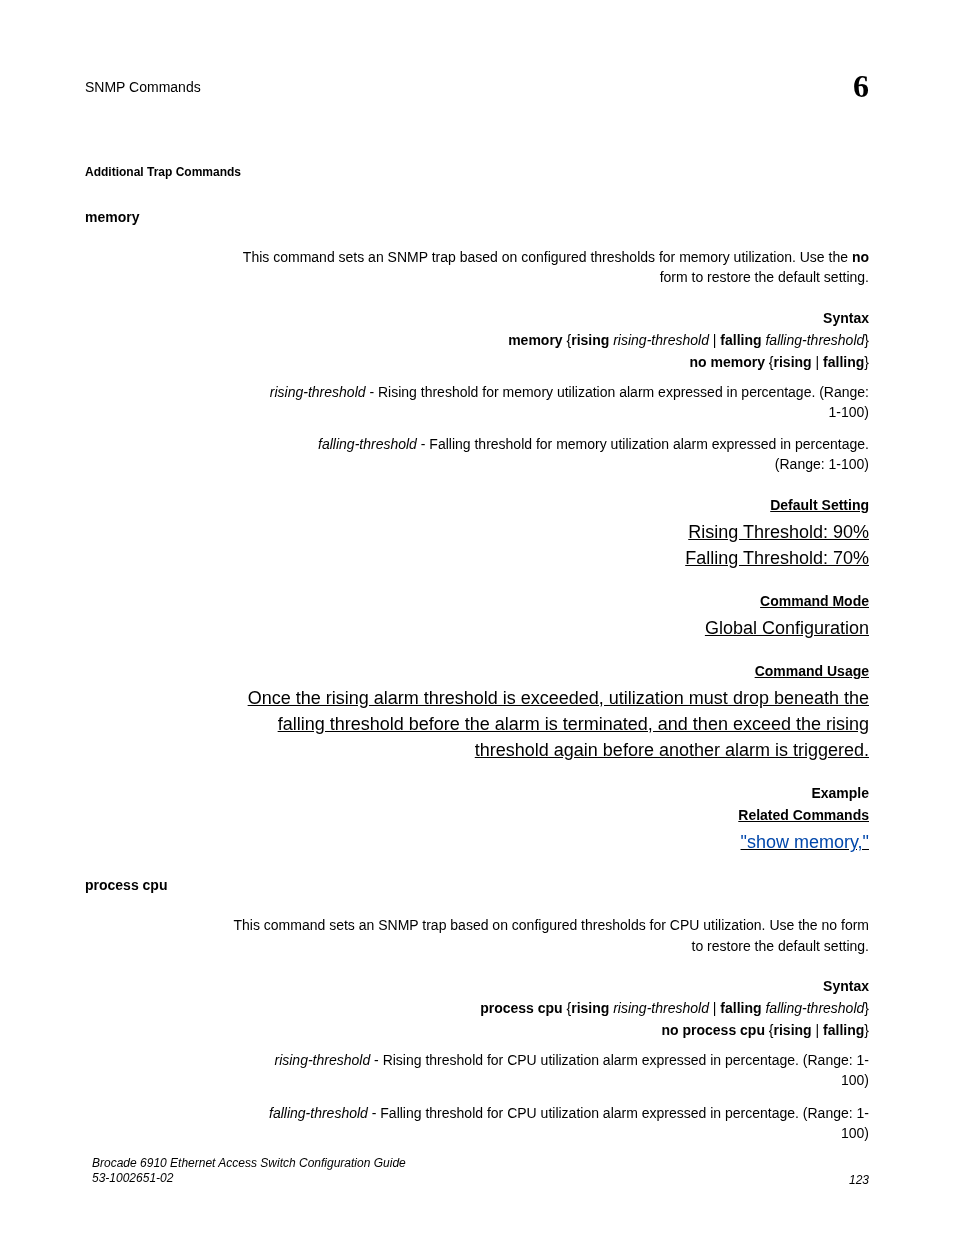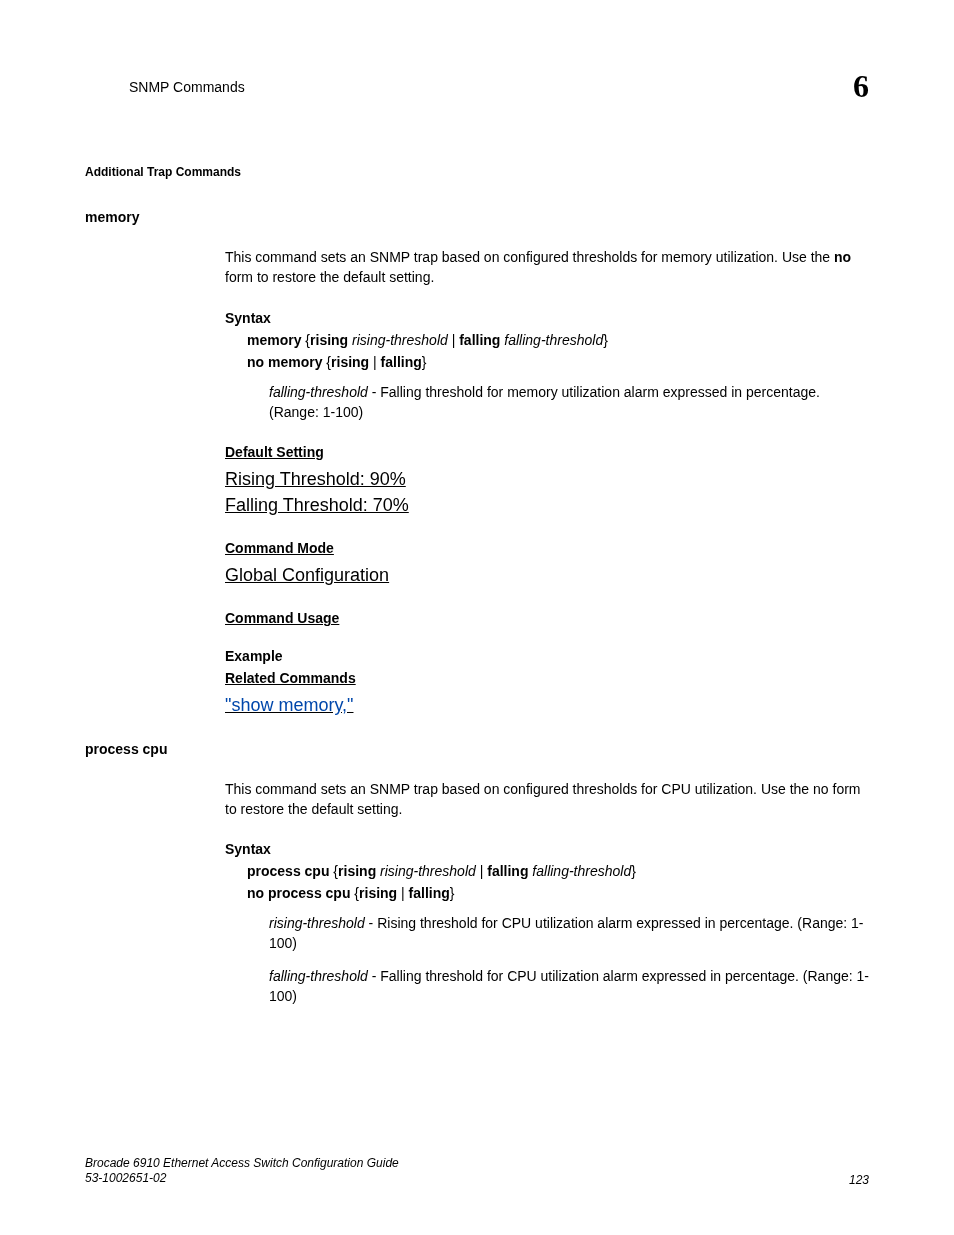--- a/index.html
+++ b/index.html
@@ -18,39 +18,39 @@
       padding: 68px 85px 0 85px;
     }
     .header-row {
       display: flex;
       justify-content: space-between;
       align-items: center;
       margin-bottom: 60px;
     }
     .header-title {
       font-size: 14px;
-      margin-left: 44px;
     }
     .chapter-num {
       font-family: Georgia, 'Times New Roman', serif;
       font-size: 32px;
       font-weight: bold;
     }
     .section-subtitle {
       font-size: 12px;
       font-weight: bold;
       margin-bottom: 30px;
     }
     .command-name {
       font-size: 14px;
       font-weight: bold;
       margin-bottom: 22px;
     }
     .content-block {
       margin-left: 140px;
+      text-align: right;
     }
     .para {
       font-size: 14px;
       line-height: 1.45;
       margin-bottom: 22px;
     }
     .bold {
       font-weight: bold;
     }
     .italic {
@@ -84,21 +84,21 @@
       line-height: 1.4;
       margin-bottom: 22px;
       white-space: pre;
     }
     .link {
       color: #0047ab;
     }
     .footer {
       position: absolute;
       bottom: 48px;
-      left: 85px;
+      left: 92px;
       right: 85px;
       display: flex;
       justify-content: space-between;
       align-items: flex-end;
       font-style: italic;
       font-size: 12px;
     }
     .footer-left {
       line-height: 1.3;
     }
@@ -120,37 +120,41 @@
     <span>This command sets an SNMP trap based on configured thresholds for memory utilization. Use the </span><span class="bold">no</span><span> form to restore the default setting.</span>
   </div>
 
   <div class="sub-heading">Syntax</div>
   <div class="indent1">
     <span class="bold">memory</span><span> {</span><span class="bold">rising</span><span class="italic"> rising-threshold</span><span> | </span><span class="bold">falling</span><span class="italic"> falling-threshold</span><span>}</span>
   </div>
   <div class="indent1" style="margin-bottom:12px;">
     <span class="bold">no memory</span><span> {</span><span class="bold">rising</span><span> | </span><span class="bold">falling</span><span>}</span>
   </div>
+  <div class="indent2">
+    <span class="italic">rising-threshold</span><span> - Rising threshold for memory utilization alarm expressed in percentage. (Range: 1-100)</span>
+  </div>
   <div class="indent2" style="margin-bottom:22px;">
     <span class="italic">falling-threshold</span><span> - Falling threshold for memory utilization alarm expressed in percentage. (Range: 1-100)</span>
   </div>
 
   <div class="block">
     <div class="sub-heading">Default Setting</div>
     <div class="body-text">Rising Threshold: 90%</div>
     <div class="body-text">Falling Threshold: 70%</div>
   </div>
 
   <div class="block">
     <div class="sub-heading">Command Mode</div>
     <div class="body-text">Global Configuration</div>
   </div>
 
   <div class="block">
     <div class="sub-heading">Command Usage</div>
+    <div class="body-text">Once the rising alarm threshold is exceeded, utilization must drop beneath the falling threshold before the alarm is terminated, and then exceed the rising threshold again before another alarm is triggered.</div>
   </div>
 
   <div class="sub-heading">Example</div>
 
   <div class="block">
     <div class="sub-heading">Related Commands</div>
     <div class="body-text link">"show memory,"</div>
   </div>
 </div>
 

